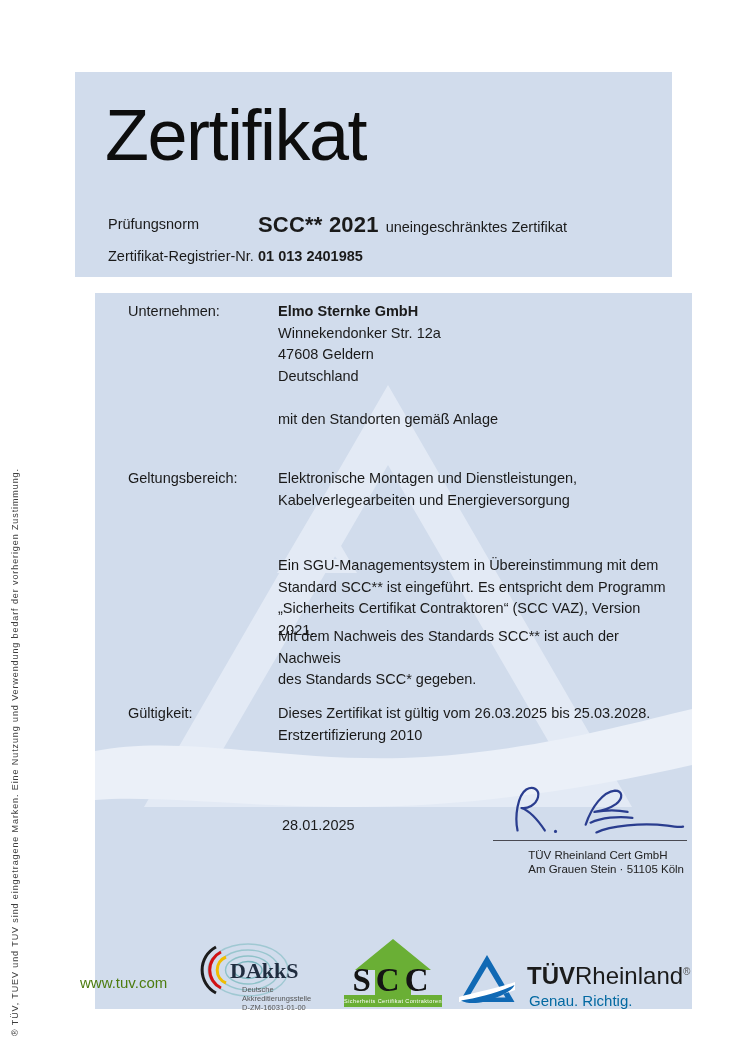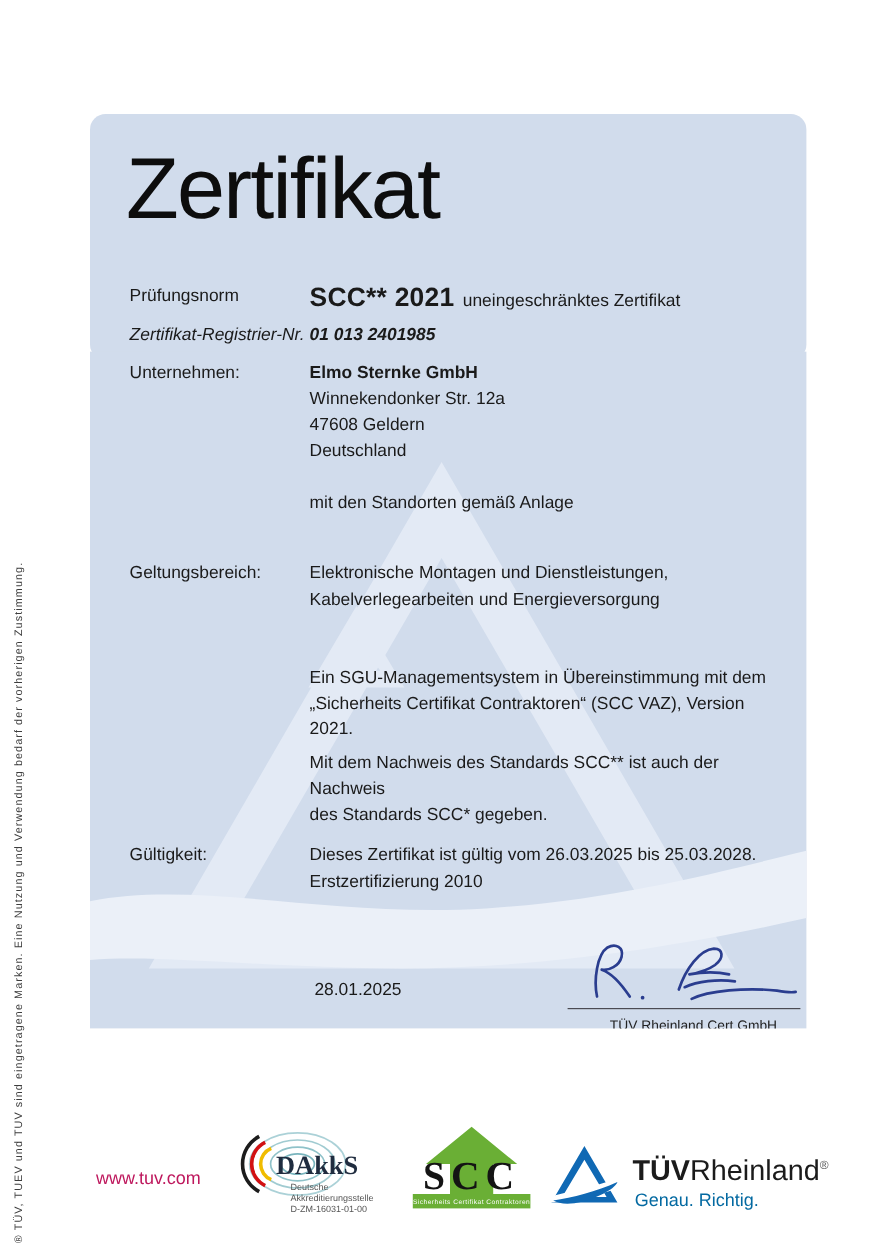--- a/index.html
+++ b/index.html
@@ -18,54 +18,54 @@
 
   
   .side-note{
     position:absolute;left:10px;top:1036px;
     transform:rotate(-90deg);transform-origin:0 0;
     white-space:nowrap;font-size:9px;letter-spacing:0.9px;color:#3d3d3d;
   }
 
   
   .panel{position:absolute;left:75px;width:597px;background:var(--panel-blue);}
-  .panel-header{top:95px;height:205px;border-radius:13px;}
-  .panel-body{top:293px;height:564px;overflow:hidden;}
+  .panel-header{top:72px;height:205px;}
+  .panel-body{top:293px;height:716px;overflow:hidden;margin-left:20px;}
 
   .cert-title{
     position:absolute;left:30px;top:22px;
     font-size:72px;letter-spacing:-1.5px;color:#0d0d0d;font-weight:400;
   }
 
   .hrow{position:absolute;left:0;width:100%;}
   .hrow .lbl{position:absolute;left:33px;top:0;font-size:14.5px;}
   .hrow .val{position:absolute;left:183px;top:0;font-size:14.5px;}
   .row1{top:140px;height:30px;padding-left:17px;}
-  .row2{top:176px;height:22px;font-style:italic;}
+  .row2{top:176px;height:22px;}
   .norm-val{font-size:22px;font-weight:bold;letter-spacing:0.2px;}
   .norm-suffix{font-size:14.5px;font-weight:400;margin-left:7px;margin-top:44px;}
   .reg-val{font-weight:bold;font-size:15px;}
   .row1 .lbl,.row2 .lbl{top:4px;}
   .row2 .lbl{top:0px;}
 
   
   .brow{position:absolute;width:100%;font-size:14.5px;line-height:21.6px;}
   .brow .lbl{position:absolute;left:33px;top:0;}
   .brow .val{position:absolute;left:183px;top:0;width:400px;}
   .bold{font-weight:bold;}
 
   .watermark{position:absolute;left:0;top:0;width:597px;height:632px;}
 
   .issue-date{position:absolute;left:187px;top:524px;font-size:14.5px;}
   .signature-svg{position:absolute;left:405px;top:488px;width:185px;height:58px;}
   .sig-line{position:absolute;left:398px;top:547px;width:194px;border-top:1px solid #4a4a52;}
   .issuer{position:absolute;right:8px;top:555px;font-size:11.5px;line-height:14px;color:#222;}
 
   
-  .footer-website{position:absolute;left:80px;top:974px;font-size:15px;color:#be185d;}
+  .footer-website{position:absolute;left:80px;top:974px;font-size:15px;color:#4d7c0f;}
   .dakks-svg{position:absolute;left:196px;top:940px;}
   .scc-svg{position:absolute;left:343px;top:937px;}
   .tuvlogo-svg{position:absolute;left:457px;top:952px;}
   .tuv-wordmark{position:absolute;left:527px;top:962px;font-size:24px;color:#1b1b1b;white-space:nowrap;}
   .tuv-wordmark .b{font-weight:bold;}
   .tuv-wordmark sup{font-size:10px;color:#555;vertical-align:super;}
   .tuv-tagline{position:absolute;left:529px;top:992px;font-size:15px;color:#0369a1;}
 
   
   text{font-family:"Liberation Sans", sans-serif;}
@@ -119,20 +119,21 @@
       <span class="lbl">Geltungsbereich:</span>
       <div class="val">
         <div>Elektronische Montagen und Dienstleistungen,</div>
         <div>Kabelverlegearbeiten und Energieversorgung</div>
       </div>
     </div>
 
     <div class="brow" style="top:262px;">
       <div class="val">
         <div>Ein SGU-Managementsystem in Übereinstimmung mit dem</div>
+        <div>Standard SCC** ist eingeführt. Es entspricht dem Programm</div>
         <div>„Sicherheits Certifikat Contraktoren“ (SCC VAZ), Version 2021.</div>
       </div>
     </div>
 
     <div class="brow" style="top:333px;">
       <div class="val">
         <div>Mit dem Nachweis des Standards SCC** ist auch der Nachweis</div>
         <div>des Standards SCC* gegeben.</div>
       </div>
     </div>

